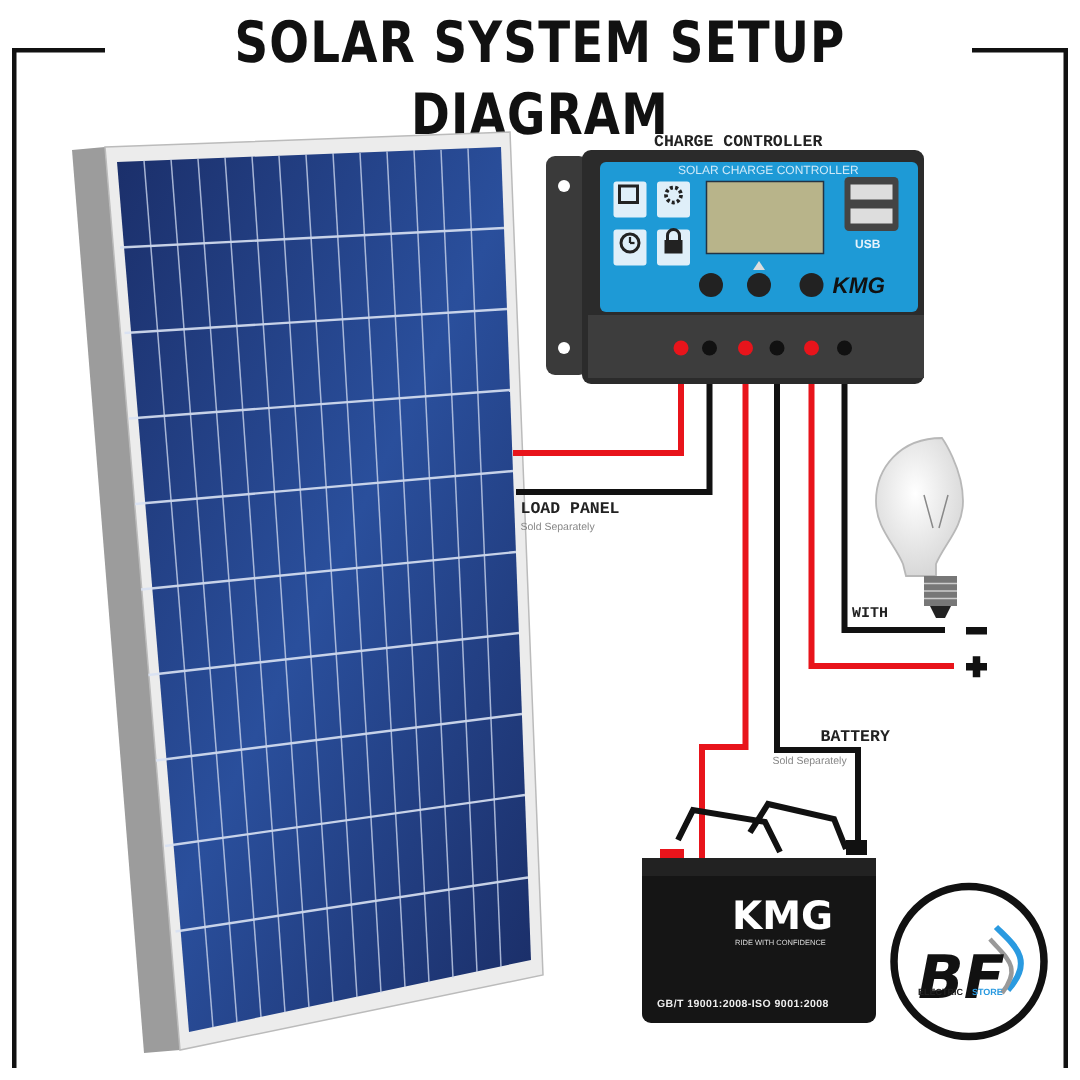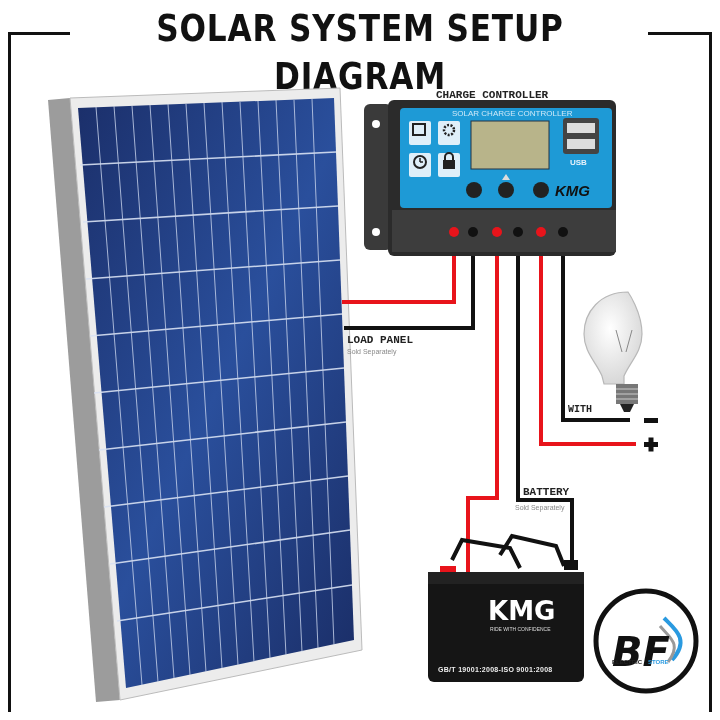--- a/index.html
+++ b/index.html
@@ -153,21 +153,21 @@
 <div class="abs label" style="left:436px;top:89px;font-size:11px;">CHARGE CONTROLLER</div>
 <div class="abs" style="left:452px;top:109px;font-size:8px;color:#cfe9f8;">SOLAR CHARGE CONTROLLER</div>
 <div class="abs" style="left:555px;top:182px;font-size:15px;font-weight:bold;font-style:italic;color:#111;">KMG</div>
 <div class="abs" style="left:570px;top:158px;font-size:8px;font-weight:bold;color:#e6f2fb;">USB</div>
 
 <div class="abs label" style="left:347px;top:334px;font-size:11px;">LOAD PANEL</div>
 <div class="abs sub" style="left:347px;top:348px;">Sold Separately</div>
 
 <div class="abs label" style="left:568px;top:404px;font-size:10px;">WITH</div>
 
-<div class="abs label" style="left:523px;top:486px;font-size:11px;">BATTERY</div>
+<div class="abs label" style="left:547px;top:486px;font-size:11px;">BATTERY</div>
 <div class="abs sub" style="left:515px;top:504px;">Sold Separately</div>
 
 <div class="abs" style="left:488px;top:596px;font-size:26px;font-weight:bold;color:#fff;font-family:'DejaVu Sans',sans-serif;">KMG</div>
 <div class="abs" style="left:490px;top:626px;font-size:5px;color:#ddd;">RIDE WITH CONFIDENCE</div>
 <div class="abs" style="left:438px;top:666px;font-size:7px;font-weight:bold;color:#eee;letter-spacing:0.3px;">GB/T 19001:2008-ISO 9001:2008</div>
 
 <div class="abs" style="left:612px;top:629px;font-size:40px;font-weight:bold;font-style:italic;color:#111;font-family:'DejaVu Sans',sans-serif;">BF</div>
 <div class="abs" style="left:612px;top:659px;font-size:6px;font-weight:bold;color:#222;">ELECTRIC</div>
 <div class="abs" style="left:648px;top:659px;font-size:6px;font-weight:bold;color:#2a9ae0;">STORE</div>
 

